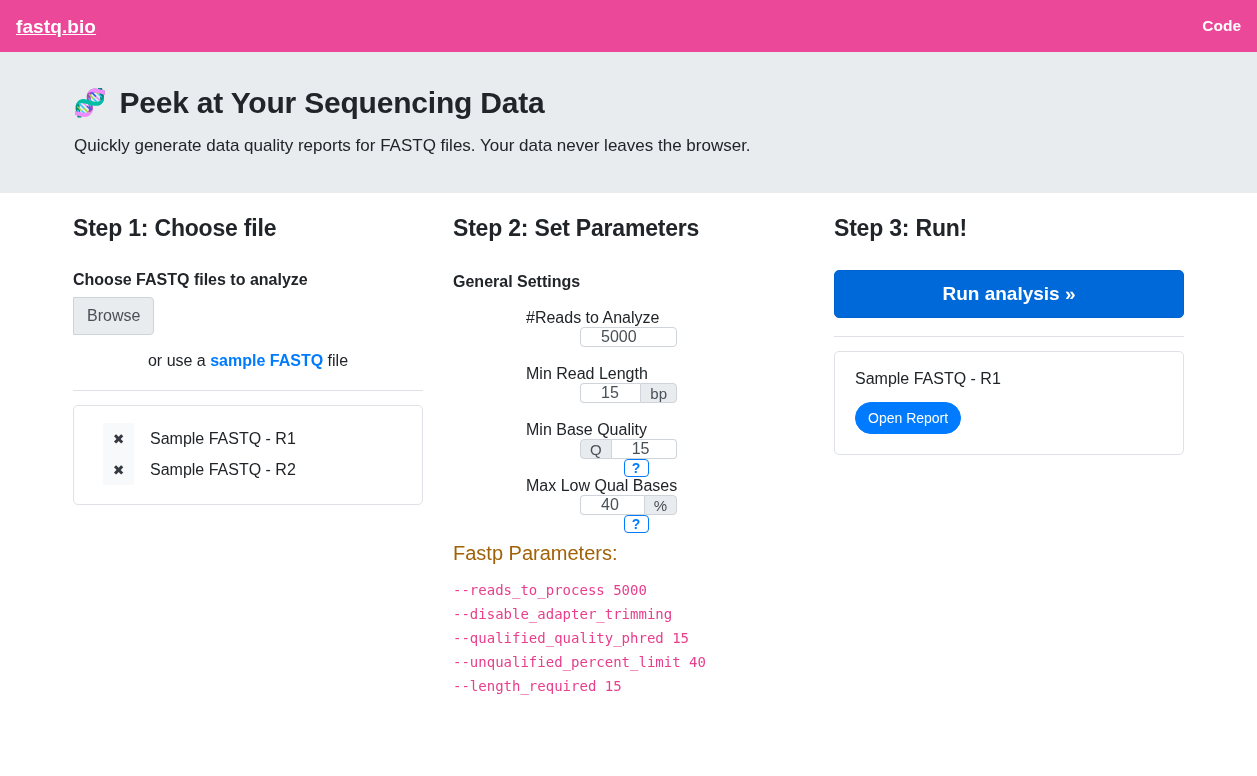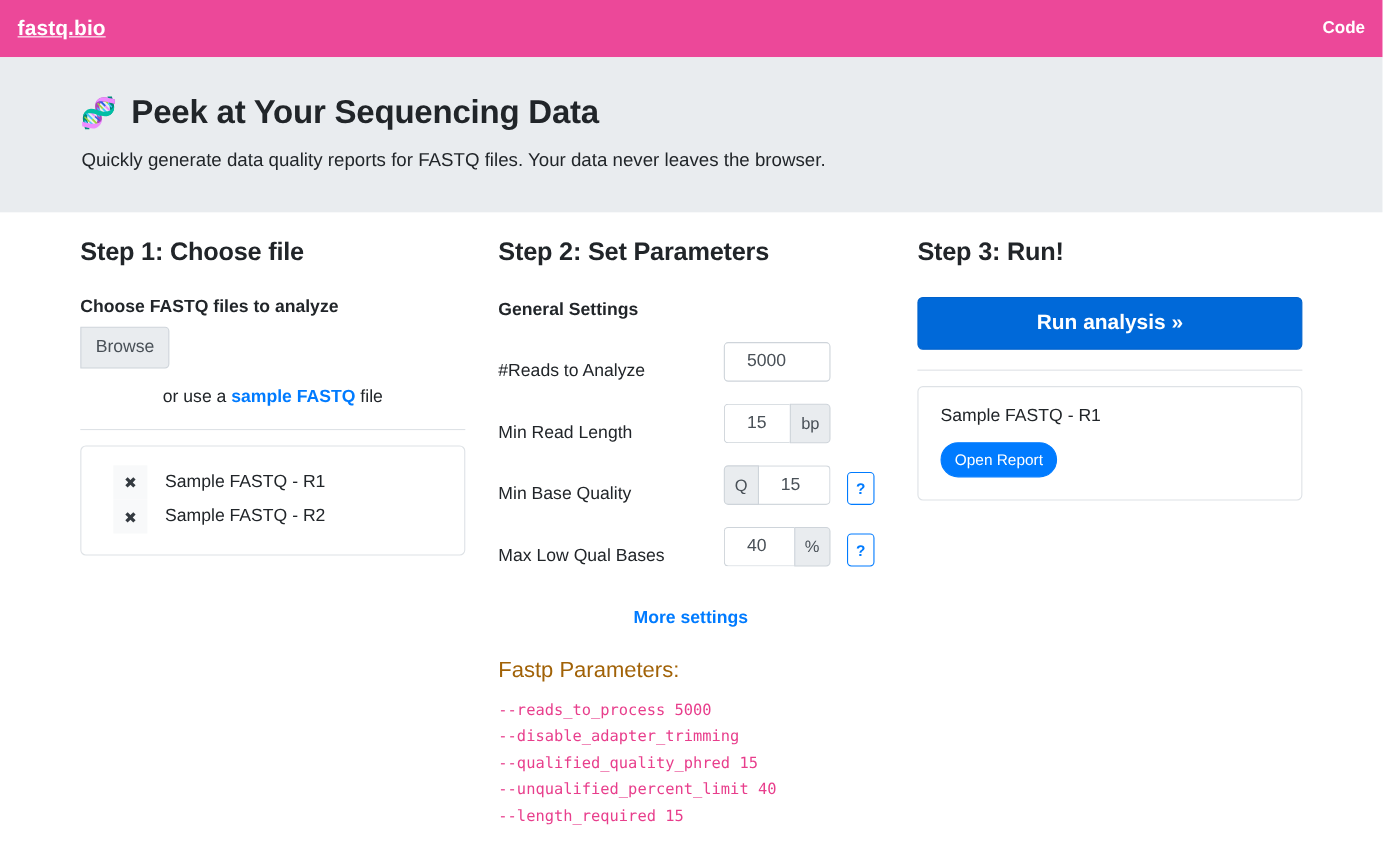--- a/index.html
+++ b/index.html
@@ -165,23 +165,24 @@
 
   
   .subhead {
     font-size: 16px;
     font-weight: bold;
     margin: 31px 0 0 0;
     color: #212529;
   }
   .param-row {
     display: flex;
-    align-items: flex-end;
+    align-items: center;
     height: 38px;
     margin-top: 18px;
+    flex-direction: column;
   }
   .param-label {
     width: 205px;
     font-size: 16px;
     color: #212529;
   }
   .igroup {
     display: flex;
     height: 36px;
     width: 97px;
@@ -372,21 +373,20 @@
 
     <div class="param-row">
       <div class="param-label">Max Low Qual Bases</div>
       <div class="igroup has-suffix" style="width:97px">
         <input type="text" value="40" style="">
         <div class="addon suffix">%</div>
       </div>
       <div class="help-btn">?</div>
     </div>
 
-    <a class="more-settings" href="#">More settings</a>
 
     <div class="fastp-label">Fastp Parameters:</div>
     <div class="code-block">
       <div class="code-line">--reads_to_process 5000</div>
       <div class="code-line">--disable_adapter_trimming</div>
       <div class="code-line">--qualified_quality_phred 15</div>
       <div class="code-line">--unqualified_percent_limit 40</div>
       <div class="code-line">--length_required 15</div>
     </div>
   </div>

